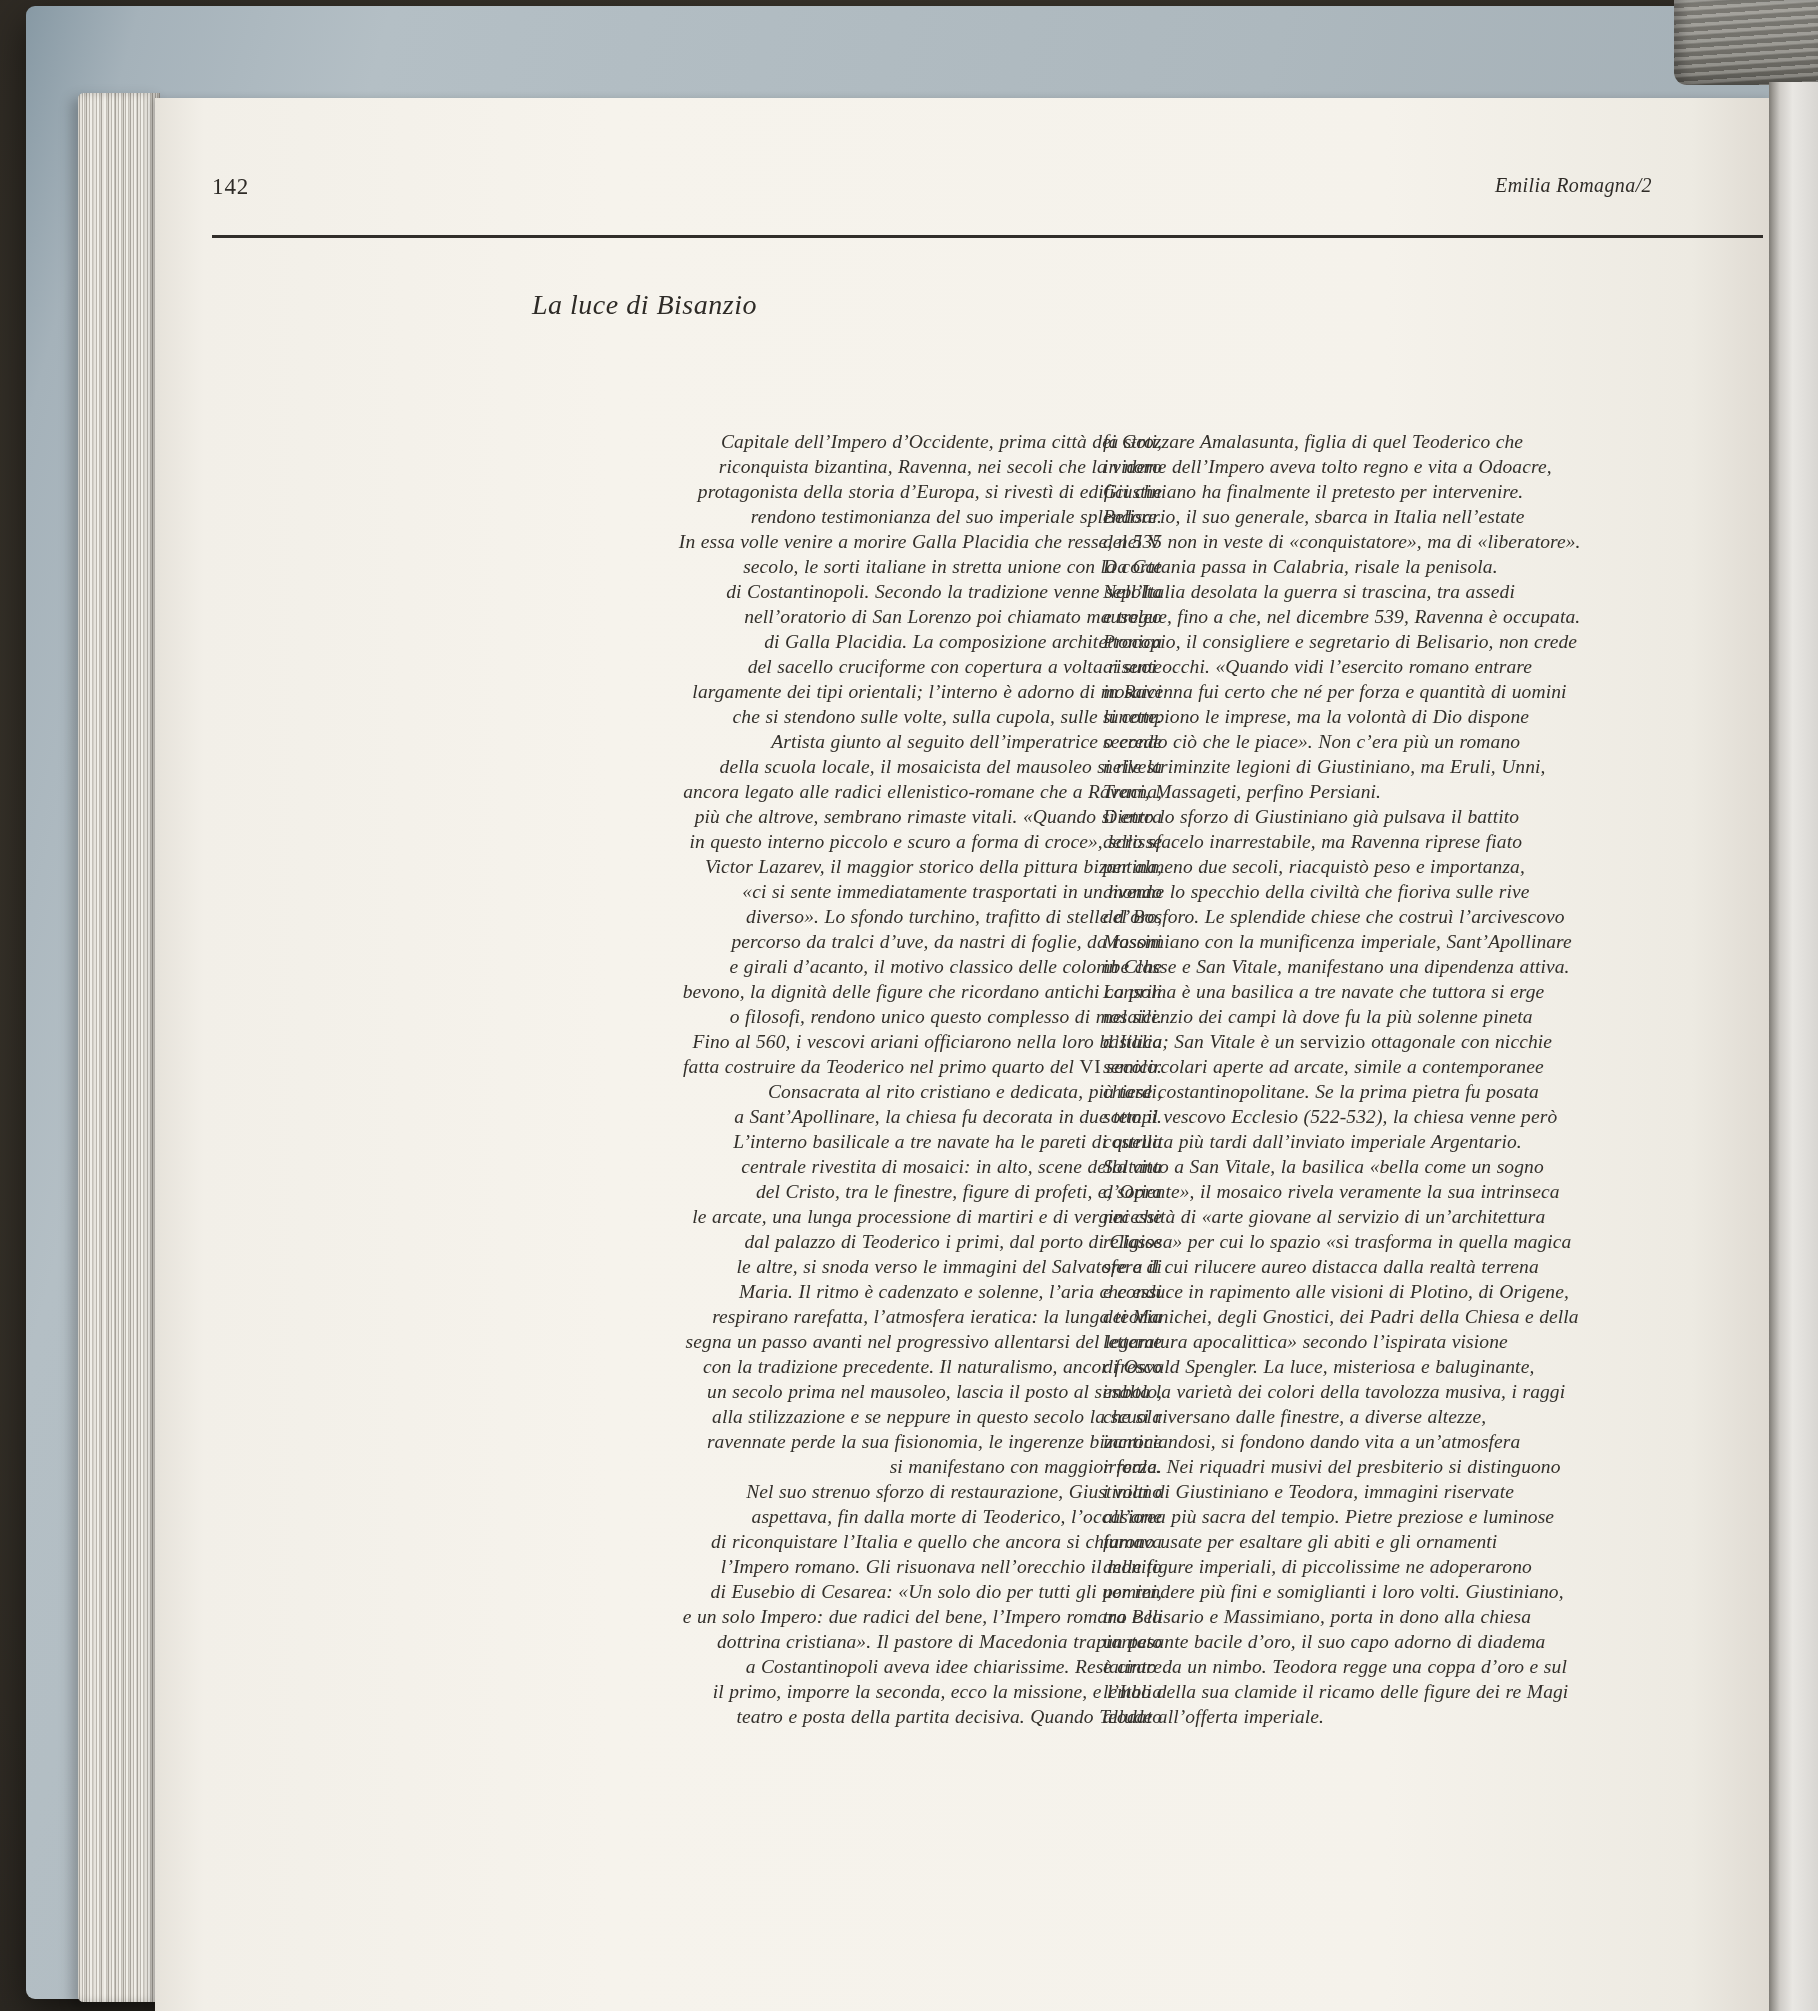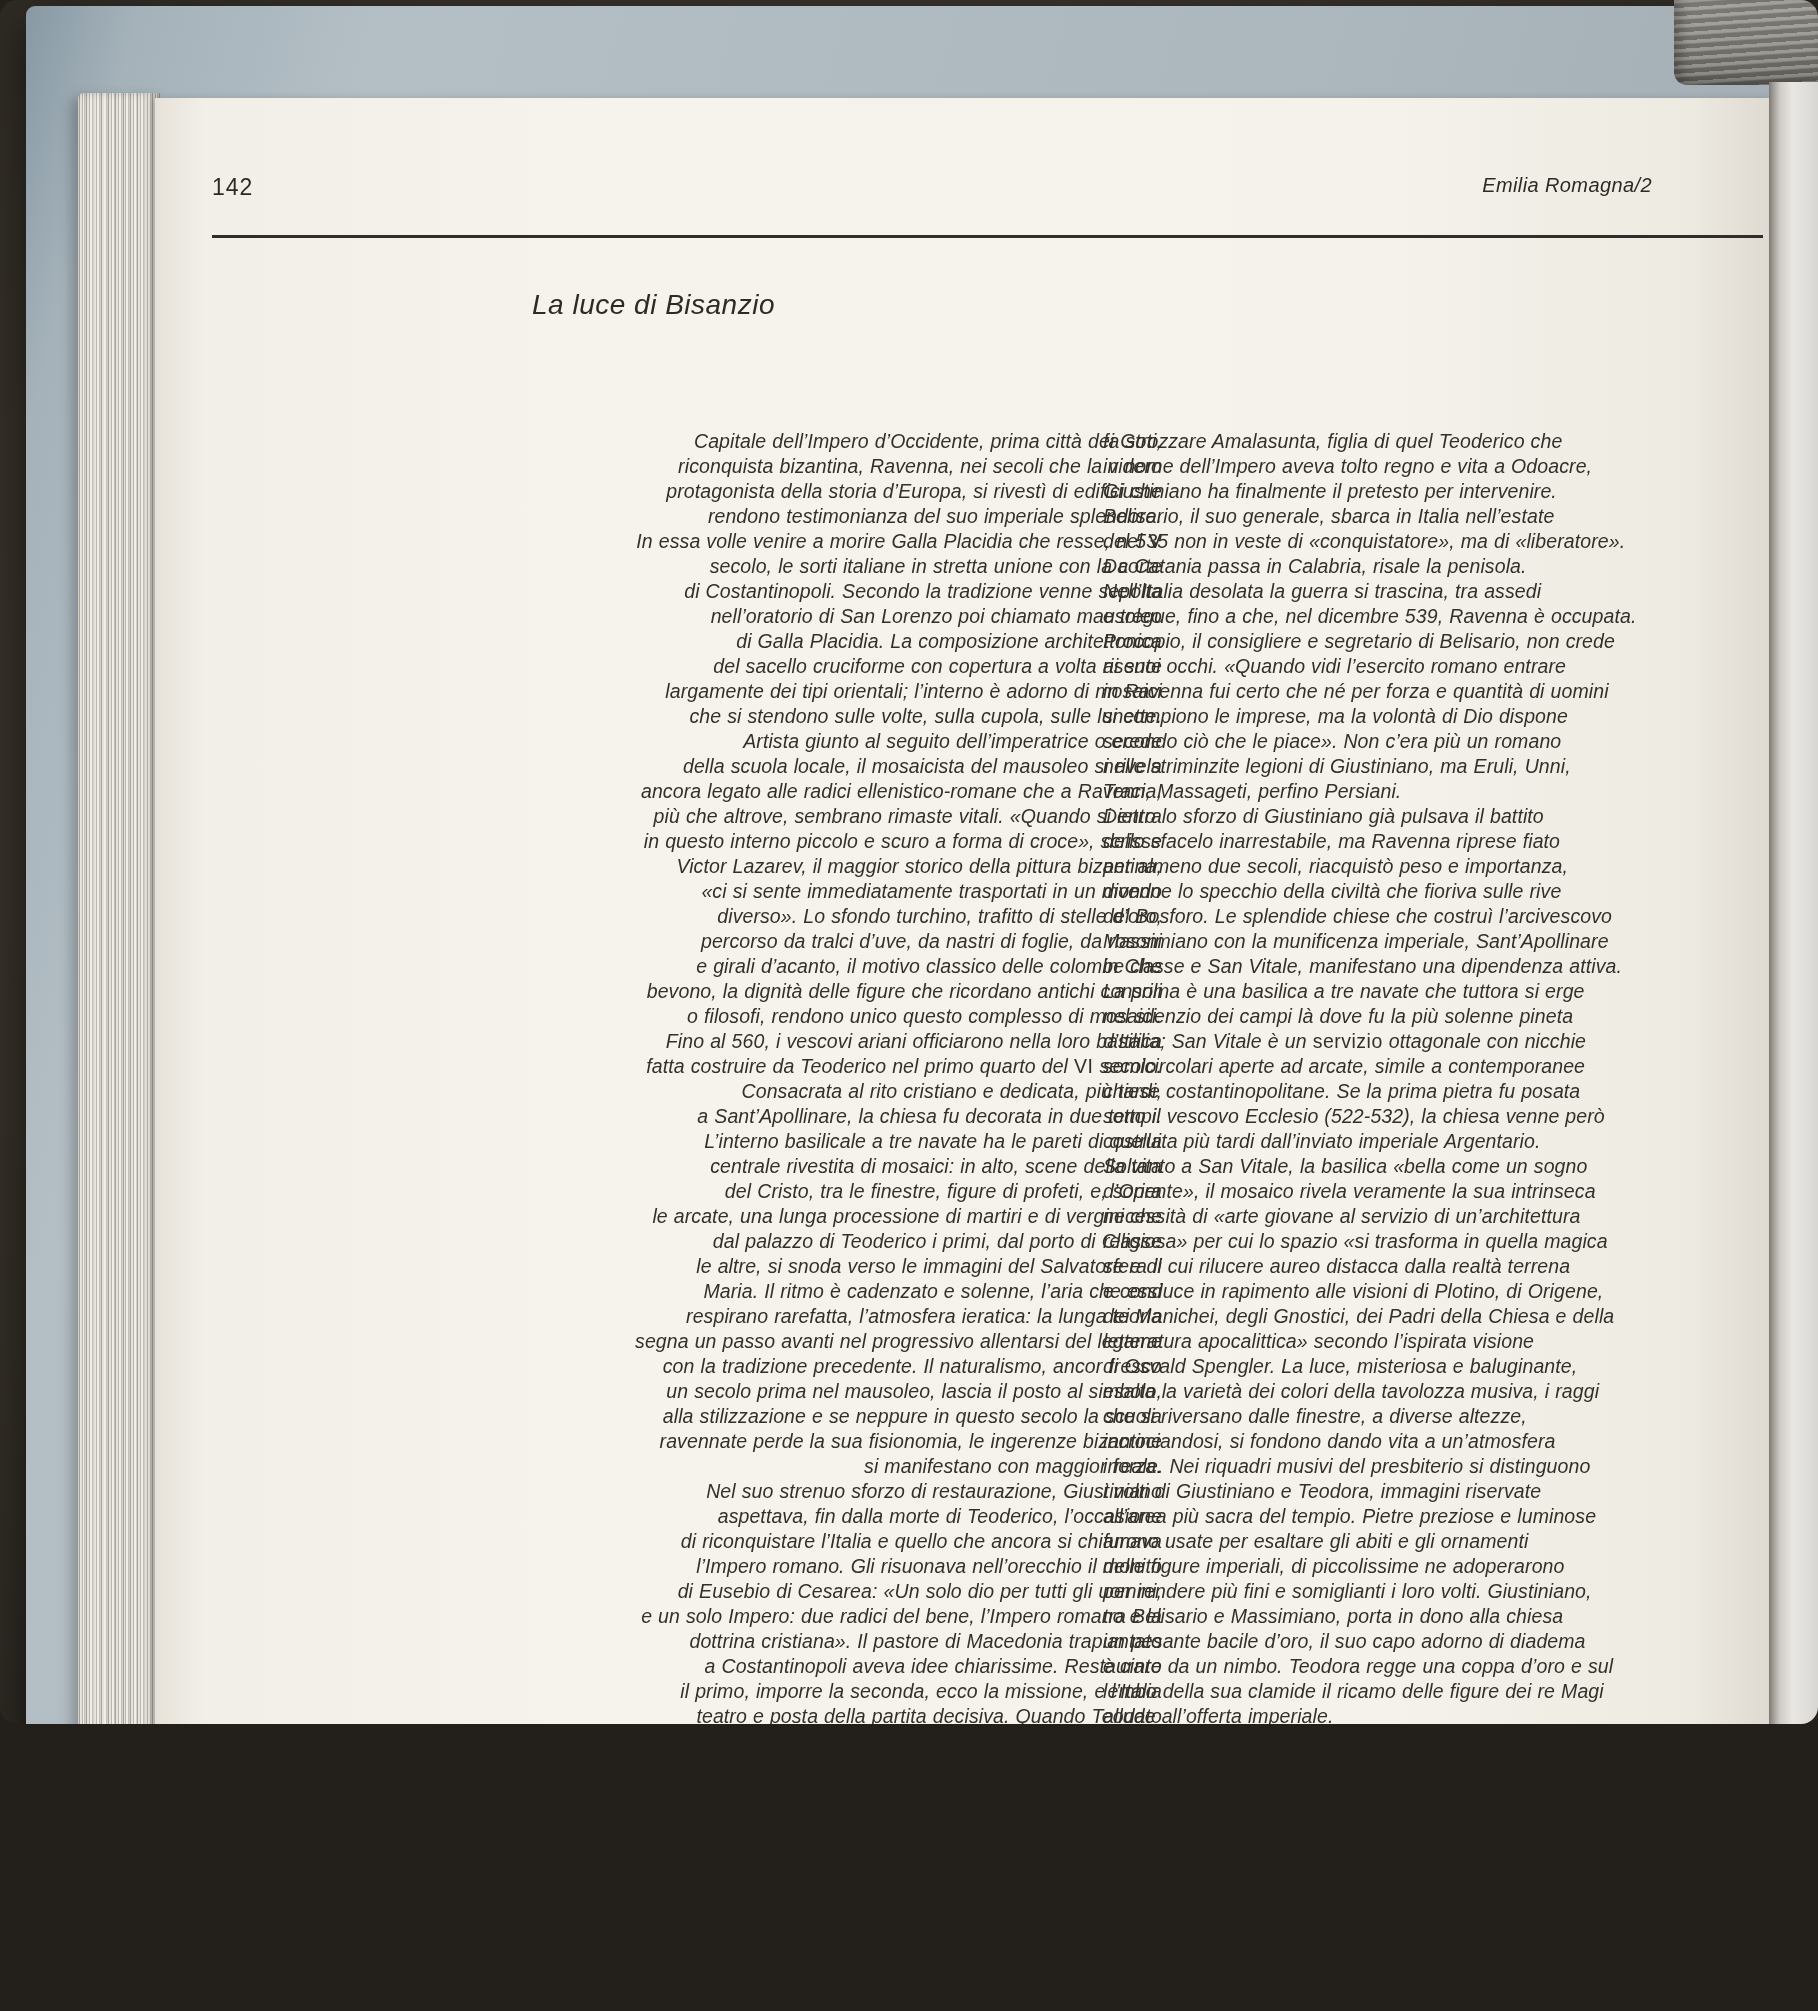--- a/index.html
+++ b/index.html
@@ -1,20 +1,19 @@
 <!DOCTYPE html>
 <html style="font-size:14.5px"><head>
 <meta charset="utf-8">
 <style>
   html,body { margin:0; padding:0; background:#23201b; }
   .stage {
-    position:relative; width:1818px; height:1724px; overflow:hidden;
+    position:relative; width:1818px; height:2011px; overflow:hidden;
     background: radial-gradient(ellipse at 52% 45%, #474138 0%, #3a352c 55%, #2c2822 100%);
-    font-family:Liberation Sans, sans-serif;
-    border-radius:17px;
+    font-family:Liberation Serif, serif;
   }
   .book-cover {
     position:absolute; left:25.5px; top:5.5px; width:1755px; height:1993px;
     border-radius:9px;
     background: linear-gradient(105deg, #8799a4 0%, #a5b2ba 5%, #b4bfc5 16%, #adb8be 55%, #a0acb3 88%, #93a0a8 100%);
     box-shadow: 0 14.5px 40px rgba(0,0,0,.55);
   }
   .cloth {
     position:absolute; right:0; top:0; width:144px; height:85px;
     background:

